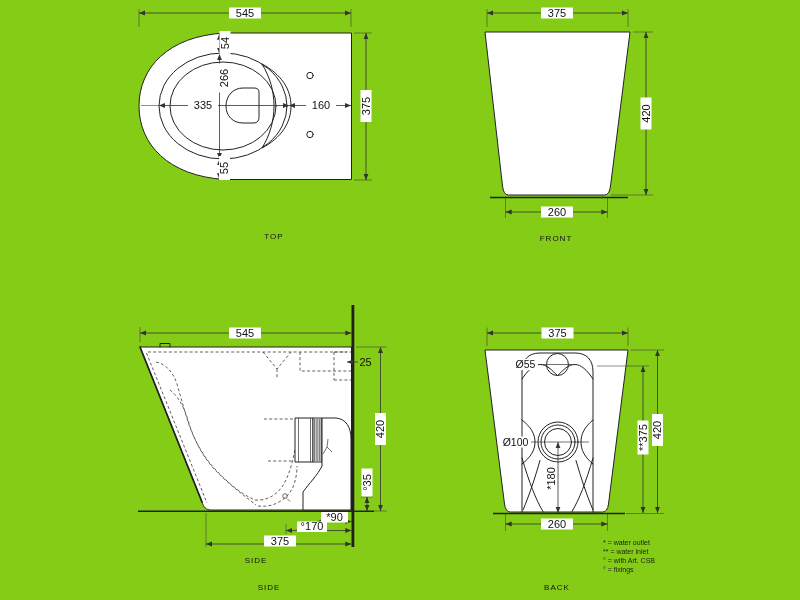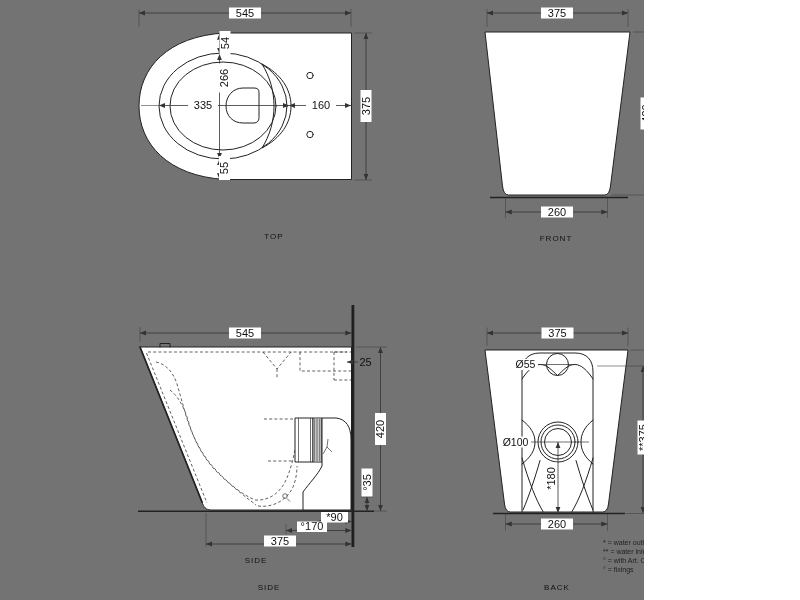--- a/index.html
+++ b/index.html
@@ -1,16 +1,16 @@
 <!DOCTYPE html>
 <html><head>
 <meta charset="utf-8">
 <style>
   html,body{margin:0;padding:0;background:#fff;}
-  .sheet{position:relative;width:644px;height:600px;background:#737373;overflow:hidden;text-align:right;}
+  .sheet{position:relative;width:800px;height:600px;background:#84cc16;overflow:hidden;text-align:right;}
   svg{display:block;}
   svg text{font-family:"Liberation Sans","DejaVu Sans",sans-serif;fill:#111;}
   .ln{stroke:#222;stroke-width:1;fill:none;stroke-linejoin:round;stroke-linecap:round;}
   .lnf{stroke:#222;stroke-width:1;fill:#fff;stroke-linejoin:round;}
   .thick{stroke:#222;stroke-width:1.7;fill:none;stroke-linecap:round;}
   .dsh{stroke:#3a3a3a;stroke-width:.8;fill:none;stroke-dasharray:3 2.2;}
   .thin{stroke:#333;stroke-width:.7;fill:none;}
   .dim{stroke:#333;stroke-width:.8;fill:none;}
   .ext{stroke:#444;stroke-width:.6;fill:none;}
   .fl{stroke:#222;stroke-width:1.4;fill:none;}

